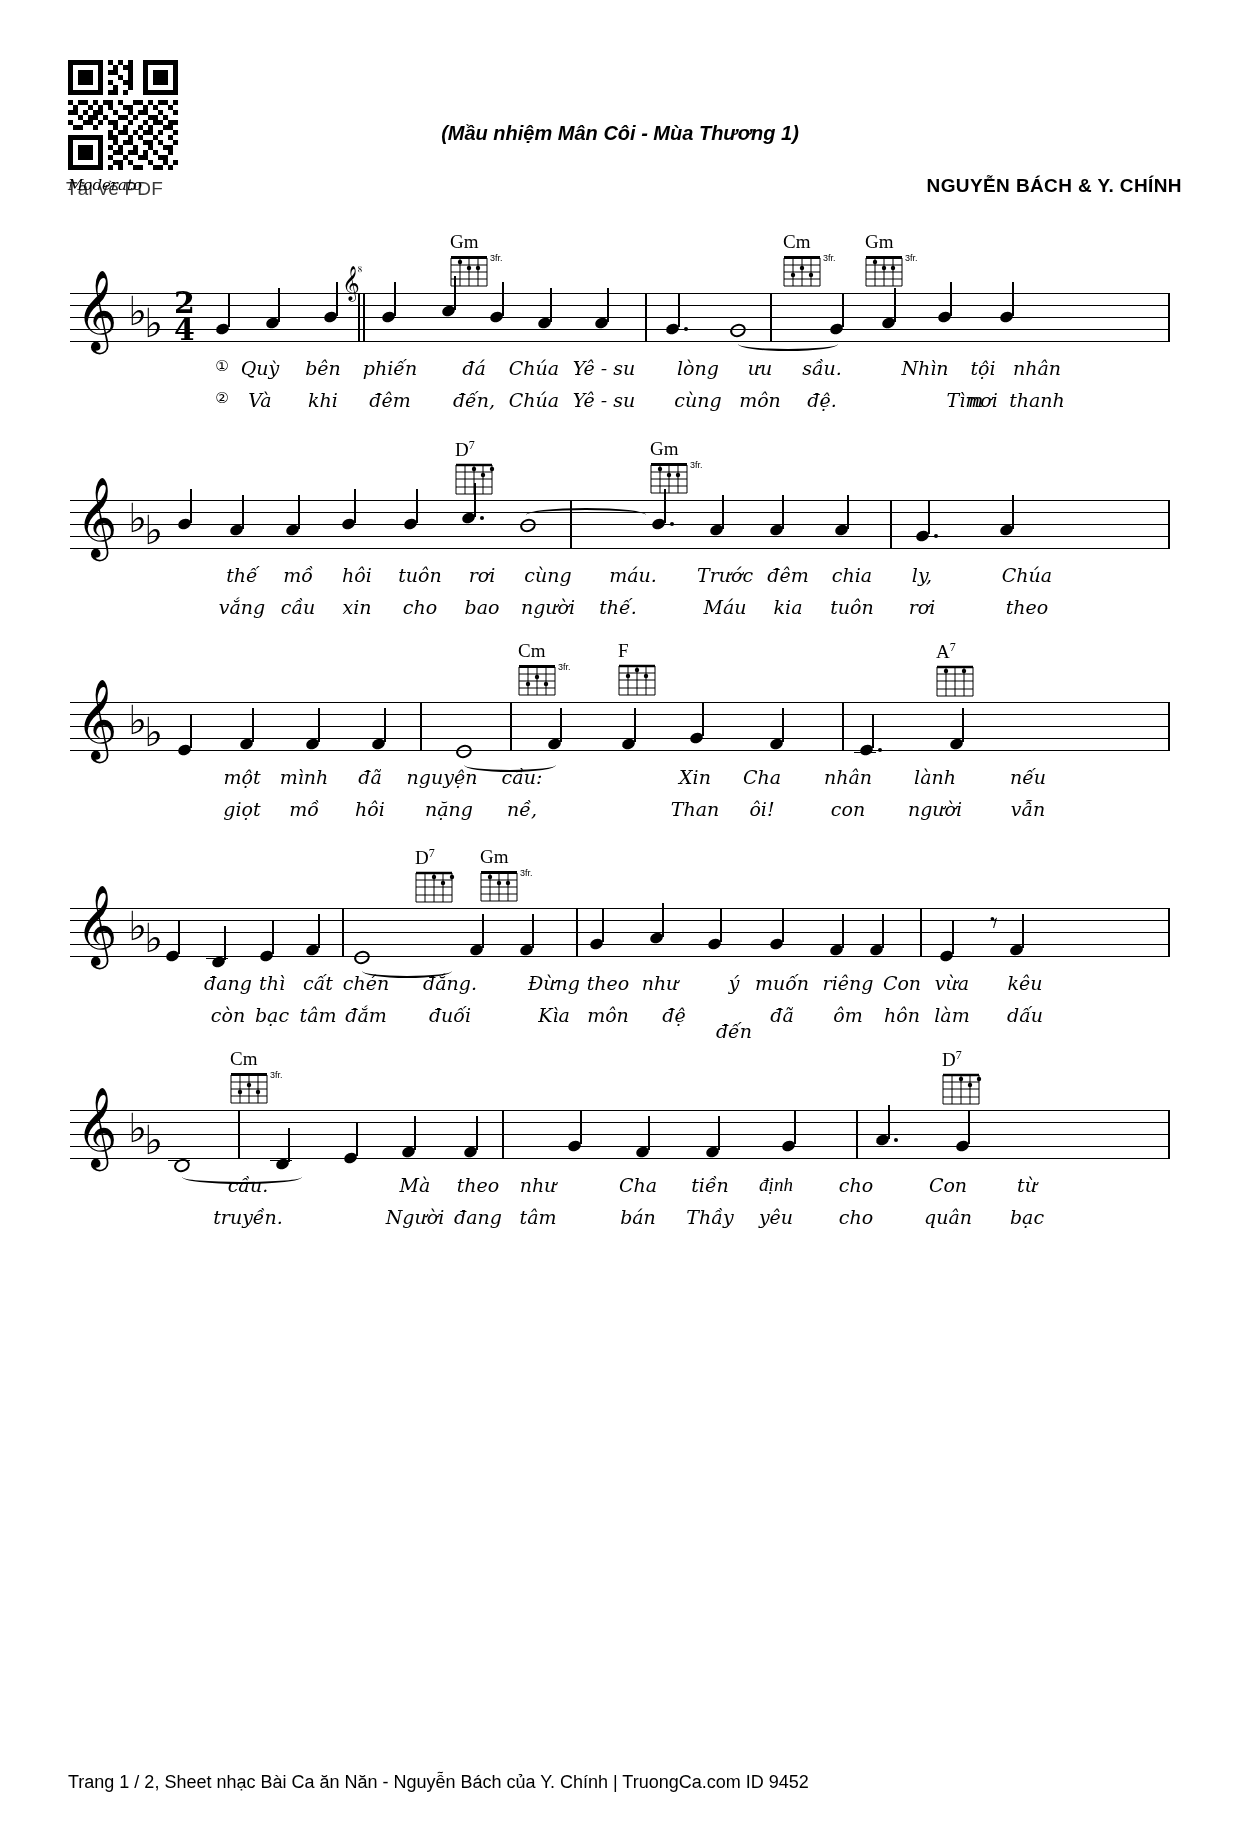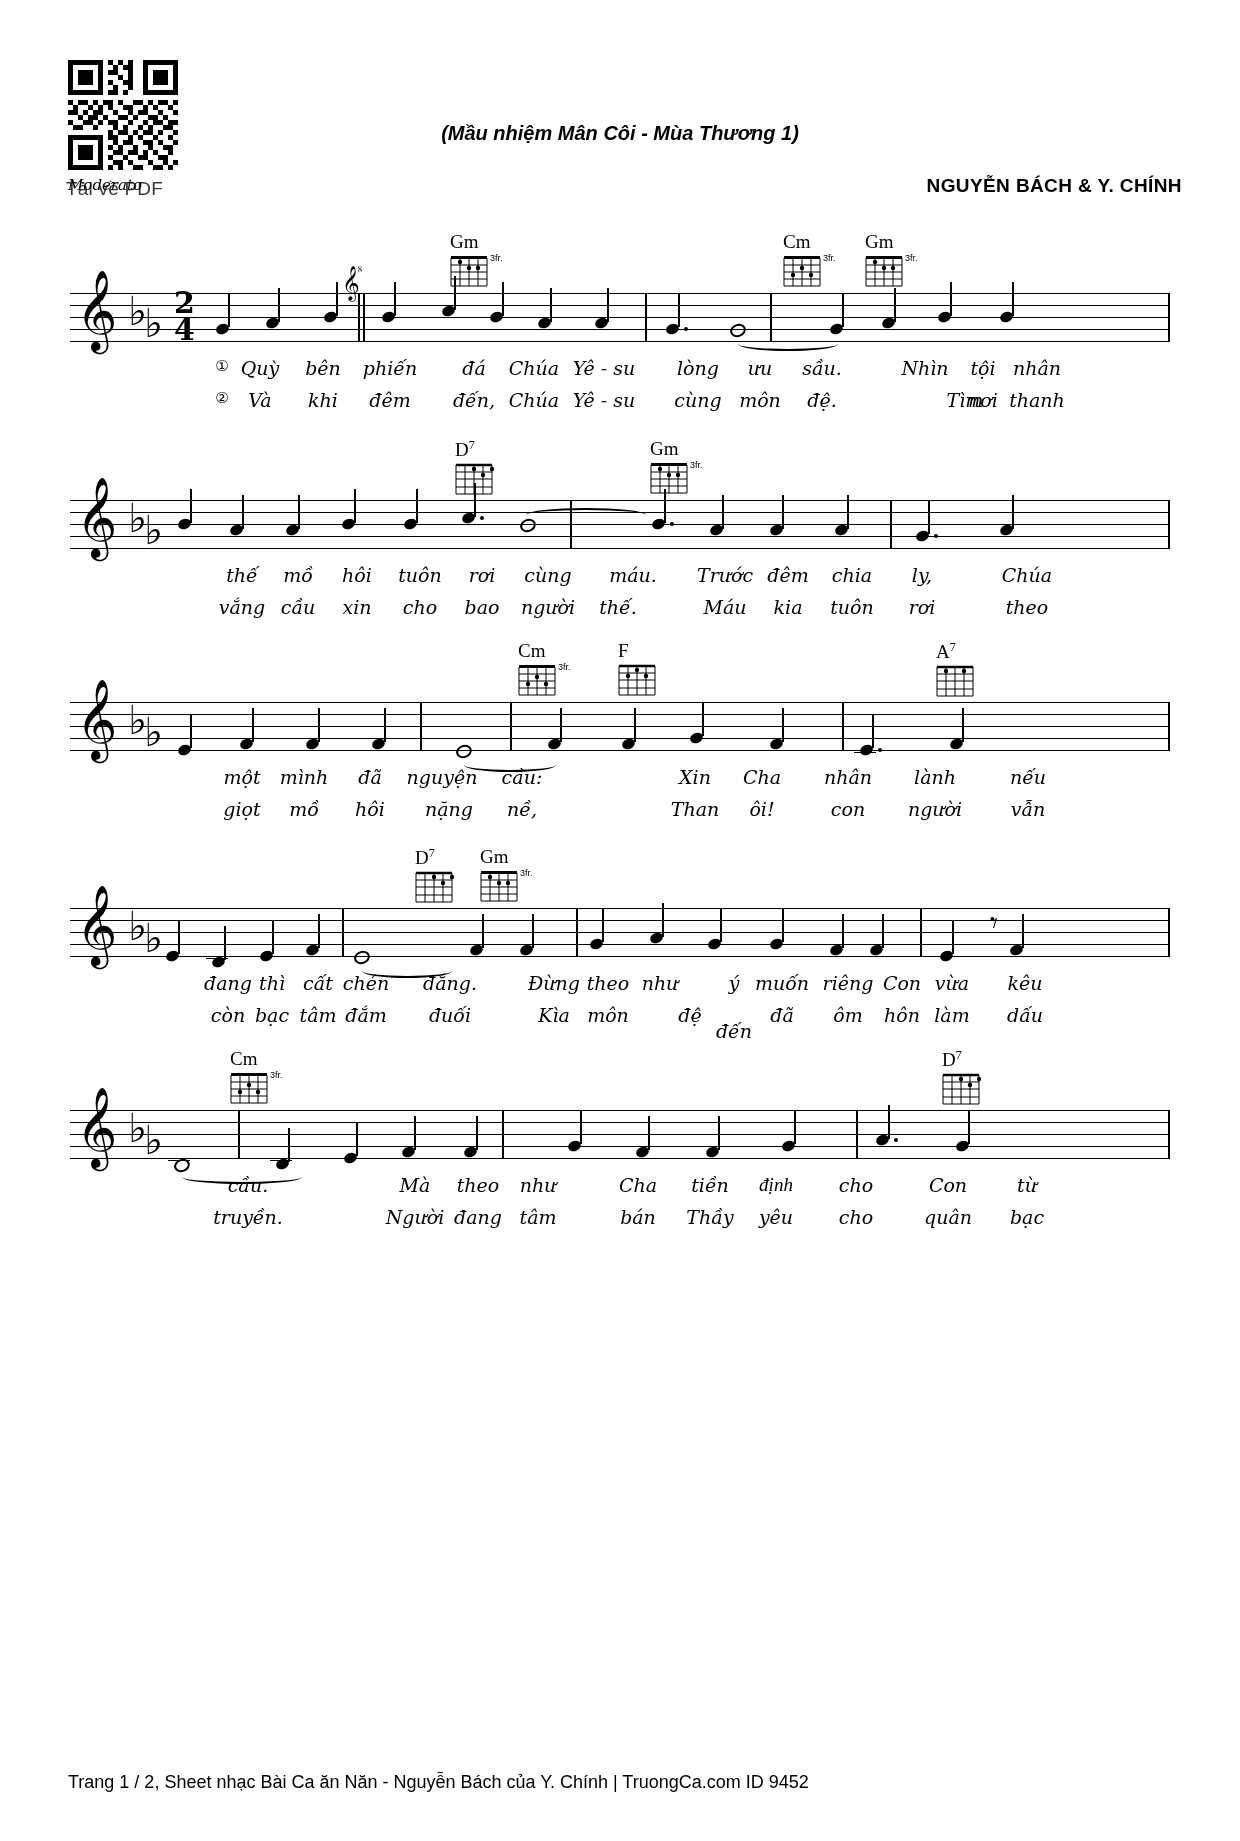--- a/index.html
+++ b/index.html
@@ -914,21 +914,21 @@
       <span class="lyric" style="left:955px;">kêu</span>
     </div>
     <div class="lyric-row" style="top:96px;">
       <span class="lyric" style="left:158px;">còn</span>
       <span class="lyric" style="left:202px;">bạc</span>
       <span class="lyric" style="left:248px;">tâm</span>
       <span class="lyric" style="left:296px;">đắm</span>
       <span class="lyric" style="left:380px;">đuối</span>
       <span class="lyric" style="left:484px;">Kìa</span>
       <span class="lyric" style="left:538px;">môn</span>
-      <span class="lyric" style="left:620px;">đệ</span>
+      <span class="lyric" style="left:604px;">đệ</span>
       <span class="lyric" style="left:664px;margin-top:16px;">đến</span>
       <span class="lyric" style="left:712px;">đã</span>
       <span class="lyric" style="left:778px;">ôm</span>
       <span class="lyric" style="left:832px;">hôn</span>
       <span class="lyric" style="left:882px;">làm</span>
       <span class="lyric" style="left:955px;">dấu</span>
     </div>
   </div>
 
   <div class="system" style="top:1110px;">

